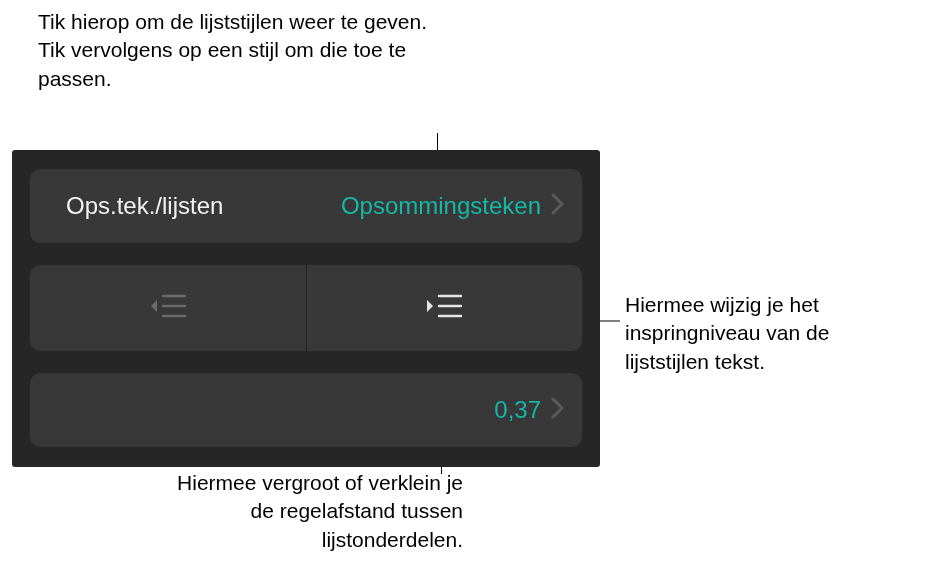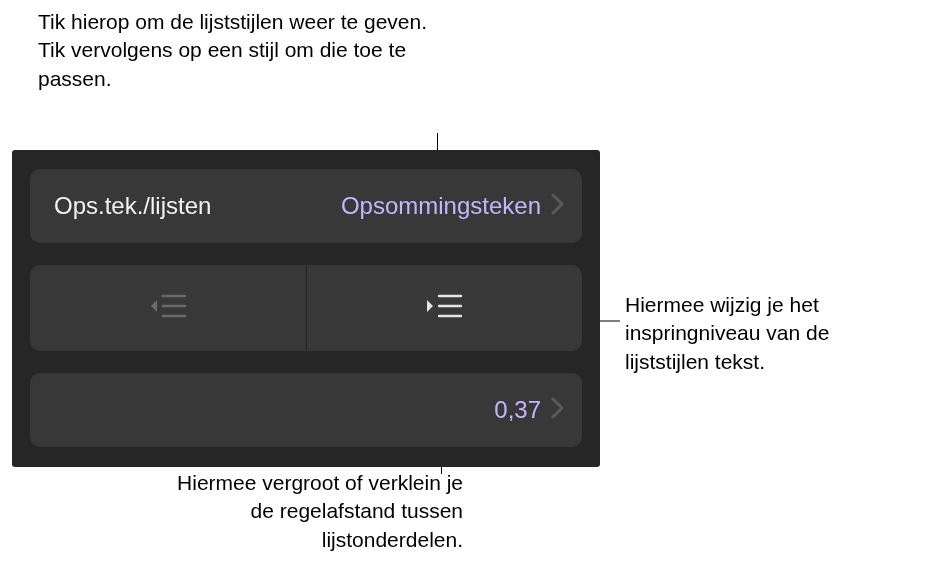--- a/index.html
+++ b/index.html
@@ -68,35 +68,35 @@
       background: #262626;
       border-radius: 3px;
       padding: 19px 18px 18px 18px;
     }
     .row {
       background: #383838;
       border-radius: 10px;
       display: flex;
       align-items: center;
       height: 74px;
-      padding: 0 18px 0 24px;
+      padding: 0 18px 0 36px;
       margin-bottom: 22px;
     }
     .row:last-child {
       margin-bottom: 0;
     }
     .row-label {
       font-size: 24px;
       color: #f2f2f2;
       font-weight: 400;
       flex: 0 0 auto;
     }
     .row-value {
       font-size: 24px;
-      color: #c4b5fd;
+      color: #14b8a6;
       font-weight: 400;
       margin-left: auto;
       margin-right: 10px;
     }
     .chevron {
       flex: 0 0 auto;
     }
     .indent-row {
       display: flex;
       background: #383838;

